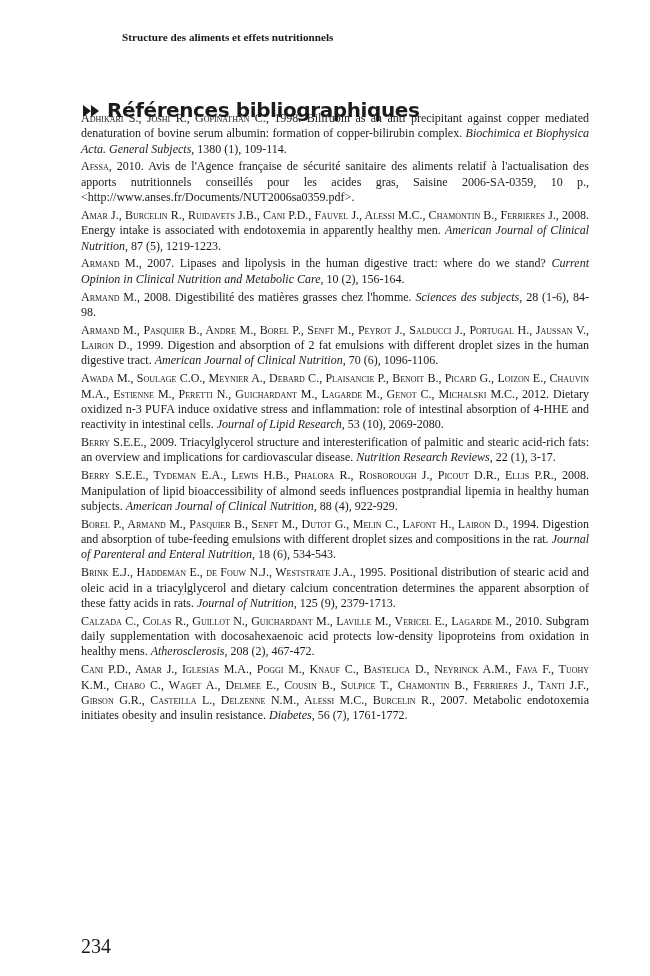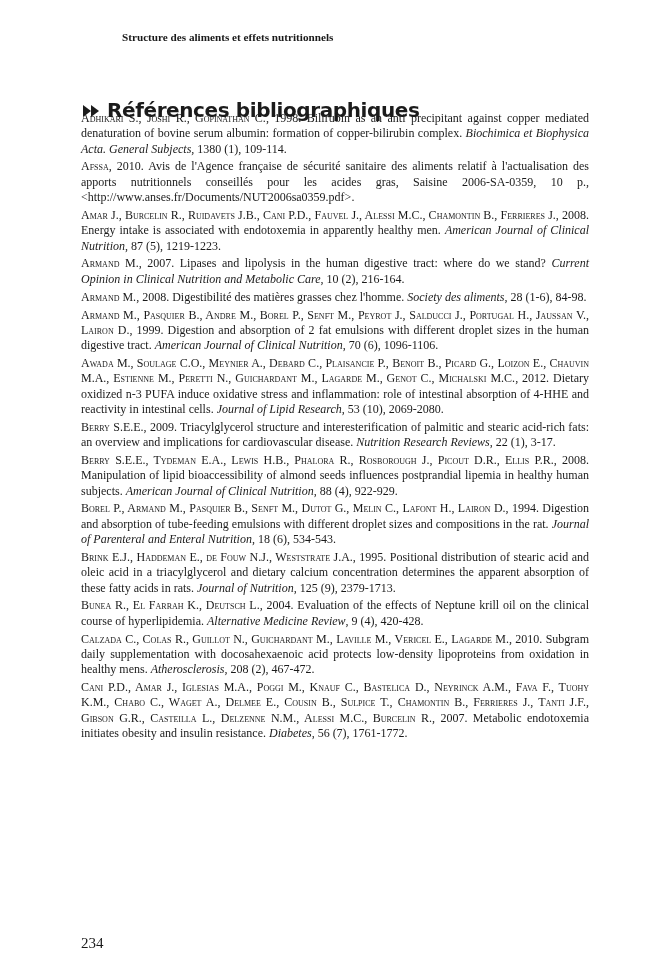--- a/index.html
+++ b/index.html
@@ -30,46 +30,45 @@
       font-size: 12px; line-height: 15.3px;
     }
     .ref {
       margin: 0 0 2.6px 0; text-align: justify;
       hyphens: manual;
     }
     .sc { font-variant: small-caps; }
     .it { font-style: italic; }
     .page-number {
       position: absolute; left: 81px; top: 935px;
-      font-size: 15px; font-weight: normal;
+      font-size: 20px; font-weight: normal;
     }
   </style>
 </head>
 <body>
 
 <div class="running-head">Structure des aliments et effets nutritionnels</div>
 
 <div class="section-heading">
   <span class="arrows">
       <span></span>
       <span></span>
     </span>
   <span>Références bibliographiques</span>
 </div>
 
 <div class="refs" id="refs">
     <p class="ref"><span class="sc">Adhikari S., Joshi R., Gopinathan C.</span><span>, 1998. Bilirubin as an anti precipitant against copper mediated denaturation of bovine serum albumin: formation of copper-bilirubin complex. </span><span class="it">Biochimica et Biophysica Acta. General Subjects</span><span>, 1380 (1), 109-114.</span></p>
     <p class="ref"><span class="sc">Afssa</span><span>, 2010. Avis de l'Agence française de sécurité sanitaire des aliments relatif à l'actualisation des apports nutritionnels conseillés pour les acides gras, Saisine 2006-SA-0359, 10 p., &lt;http://www.anses.fr/Documents/NUT2006sa0359.pdf&gt;.</span></p>
     <p class="ref"><span class="sc">Amar J., Burcelin R., Ruidavets J.B., Cani P.D., Fauvel J., Alessi M.C., Chamontin B., Ferrieres J.</span><span>, 2008. Energy intake is associated with endotoxemia in apparently healthy men. </span><span class="it">American Journal of Clinical Nutrition</span><span>, 87 (5), 1219-1223.</span></p>
-    <p class="ref"><span class="sc">Armand M.</span><span>, 2007. Lipases and lipolysis in the human digestive tract: where do we stand? </span><span class="it">Current Opinion in Clinical Nutrition and Metabolic Care</span><span>, 10 (2), 216-164.</span></p>
-    <p class="ref"><span class="sc">Armand M.</span><span>, 2008. Digestibilité des matières grasses chez l'homme. </span><span class="it">Society des aliments</span><span>, 28 (1-6), 84-98.</span></p>
+    <p class="ref"><span class="sc">Armand M.</span><span>, 2007. Lipases and lipolysis in the human digestive tract: where do we stand? </span><span class="it">Current Opinion in Clinical Nutrition and Metabolic Care</span><span>, 10 (2), 156-164.</span></p>
+    <p class="ref"><span class="sc">Armand M.</span><span>, 2008. Digestibilité des matières grasses chez l'homme. </span><span class="it">Sciences des subjects</span><span>, 28 (1-6), 84-98.</span></p>
     <p class="ref"><span class="sc">Armand M., Pasquier B., Andre M., Borel P., Senft M., Peyrot J., Salducci J., Portugal H., Jaussan V., Lairon D.</span><span>, 1999. Digestion and absorption of 2 fat emulsions with different droplet sizes in the human digestive tract. </span><span class="it">American Journal of Clinical Nutrition</span><span>, 70 (6), 1096-1106.</span></p>
     <p class="ref"><span class="sc">Awada M., Soulage C.O., Meynier A., Debard C., Plaisancie P., Benoit B., Picard G., Loizon E., Chauvin M.A., Estienne M., Peretti N., Guichardant M., Lagarde M., Genot C., Michalski M.C.</span><span>, 2012. Dietary oxidized n-3 PUFA induce oxidative stress and inflammation: role of intestinal absorption of 4-HHE and reactivity in intestinal cells. </span><span class="it">Journal of Lipid Research</span><span>, 53 (10), 2069-2080.</span></p>
     <p class="ref"><span class="sc">Berry S.E.E.</span><span>, 2009. Triacylglycerol structure and interesterification of palmitic and stearic acid-rich fats: an overview and implications for cardiovascular disease. </span><span class="it">Nutrition Research Reviews</span><span>, 22 (1), 3-17.</span></p>
     <p class="ref"><span class="sc">Berry S.E.E., Tydeman E.A., Lewis H.B., Phalora R., Rosborough J., Picout D.R., Ellis P.R.</span><span>, 2008. Manipulation of lipid bioaccessibility of almond seeds influences postprandial lipemia in healthy human subjects. </span><span class="it">American Journal of Clinical Nutrition</span><span>, 88 (4), 922-929.</span></p>
     <p class="ref"><span class="sc">Borel P., Armand M., Pasquier B., Senft M., Dutot G., Melin C., Lafont H., Lairon D.</span><span>, 1994. Digestion and absorption of tube-feeding emulsions with different droplet sizes and compositions in the rat. </span><span class="it">Journal of Parenteral and Enteral Nutrition</span><span>, 18 (6), 534-543.</span></p>
     <p class="ref"><span class="sc">Brink E.J., Haddeman E., de Fouw N.J., Weststrate J.A.</span><span>, 1995. Positional distribution of stearic acid and oleic acid in a triacylglycerol and dietary calcium concentration determines the apparent absorption of these fatty acids in rats. </span><span class="it">Journal of Nutrition</span><span>, 125 (9), 2379-1713.</span></p>
-    <p class="ref"><span class="sc">Bunea R., El Farrah K., Deutsch L.</span><span>, 2004. Evaluation of the effects of Neptune krill oil on the clinical course of hyperlipidemia. </span><span class="it">Alternative Medicine Review</span><span>, 9 (4), 420-428.</span></p>
     <p class="ref"><span class="sc">Calzada C., Colas R., Guillot N., Guichardant M., Laville M., Vericel E., Lagarde M.</span><span>, 2010. Subgram daily supplementation with docosahexaenoic acid protects low-density lipoproteins from oxidation in healthy mens. </span><span class="it">Atherosclerosis</span><span>, 208 (2), 467-472.</span></p>
     <p class="ref"><span class="sc">Cani P.D., Amar J., Iglesias M.A., Poggi M., Knauf C., Bastelica D., Neyrinck A.M., Fava F., Tuohy K.M., Chabo C., Waget A., Delmee E., Cousin B., Sulpice T., Chamontin B., Ferrieres J., Tanti J.F., Gibson G.R., Casteilla L., Delzenne N.M., Alessi M.C., Burcelin R.</span><span>, 2007. Metabolic endotoxemia initiates obesity and insulin resistance. </span><span class="it">Diabetes</span><span>, 56 (7), 1761-1772.</span></p>
   </div>
 
 <div class="page-number">234</div>
 
 </body></html>

